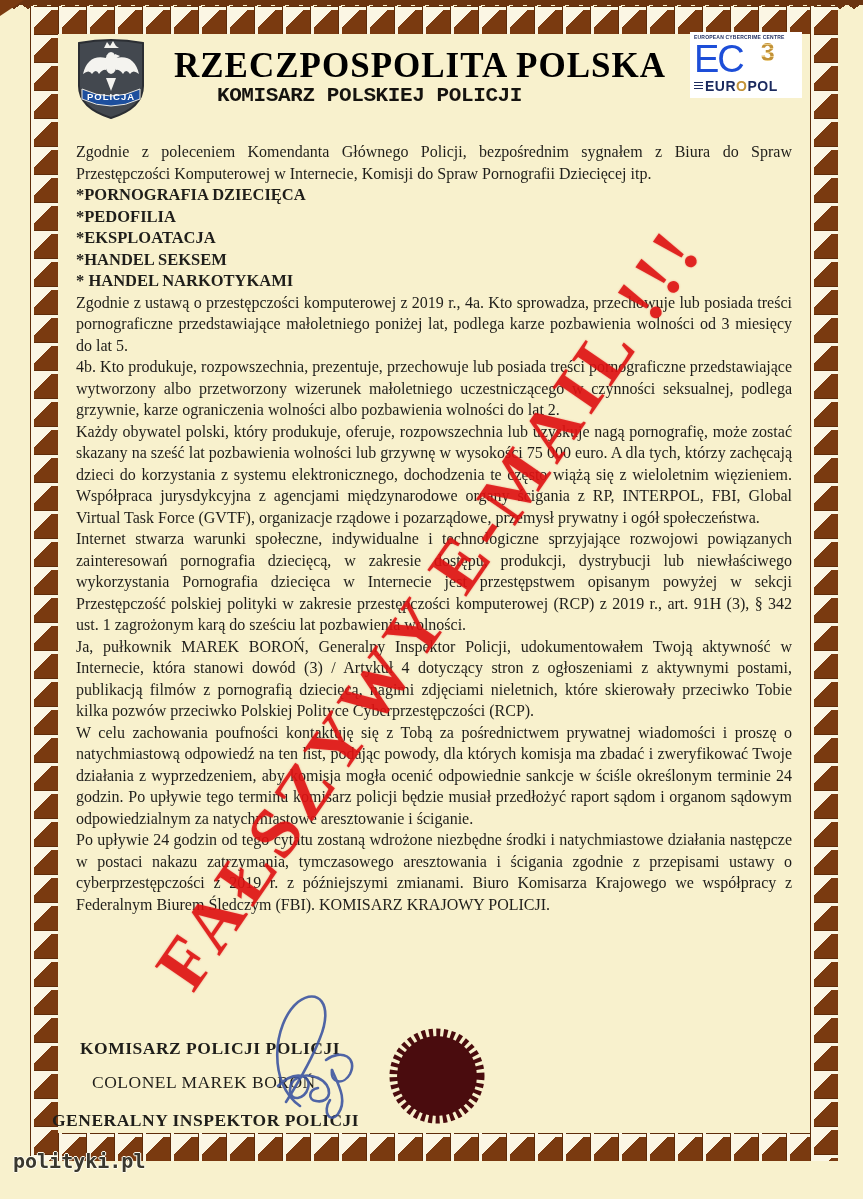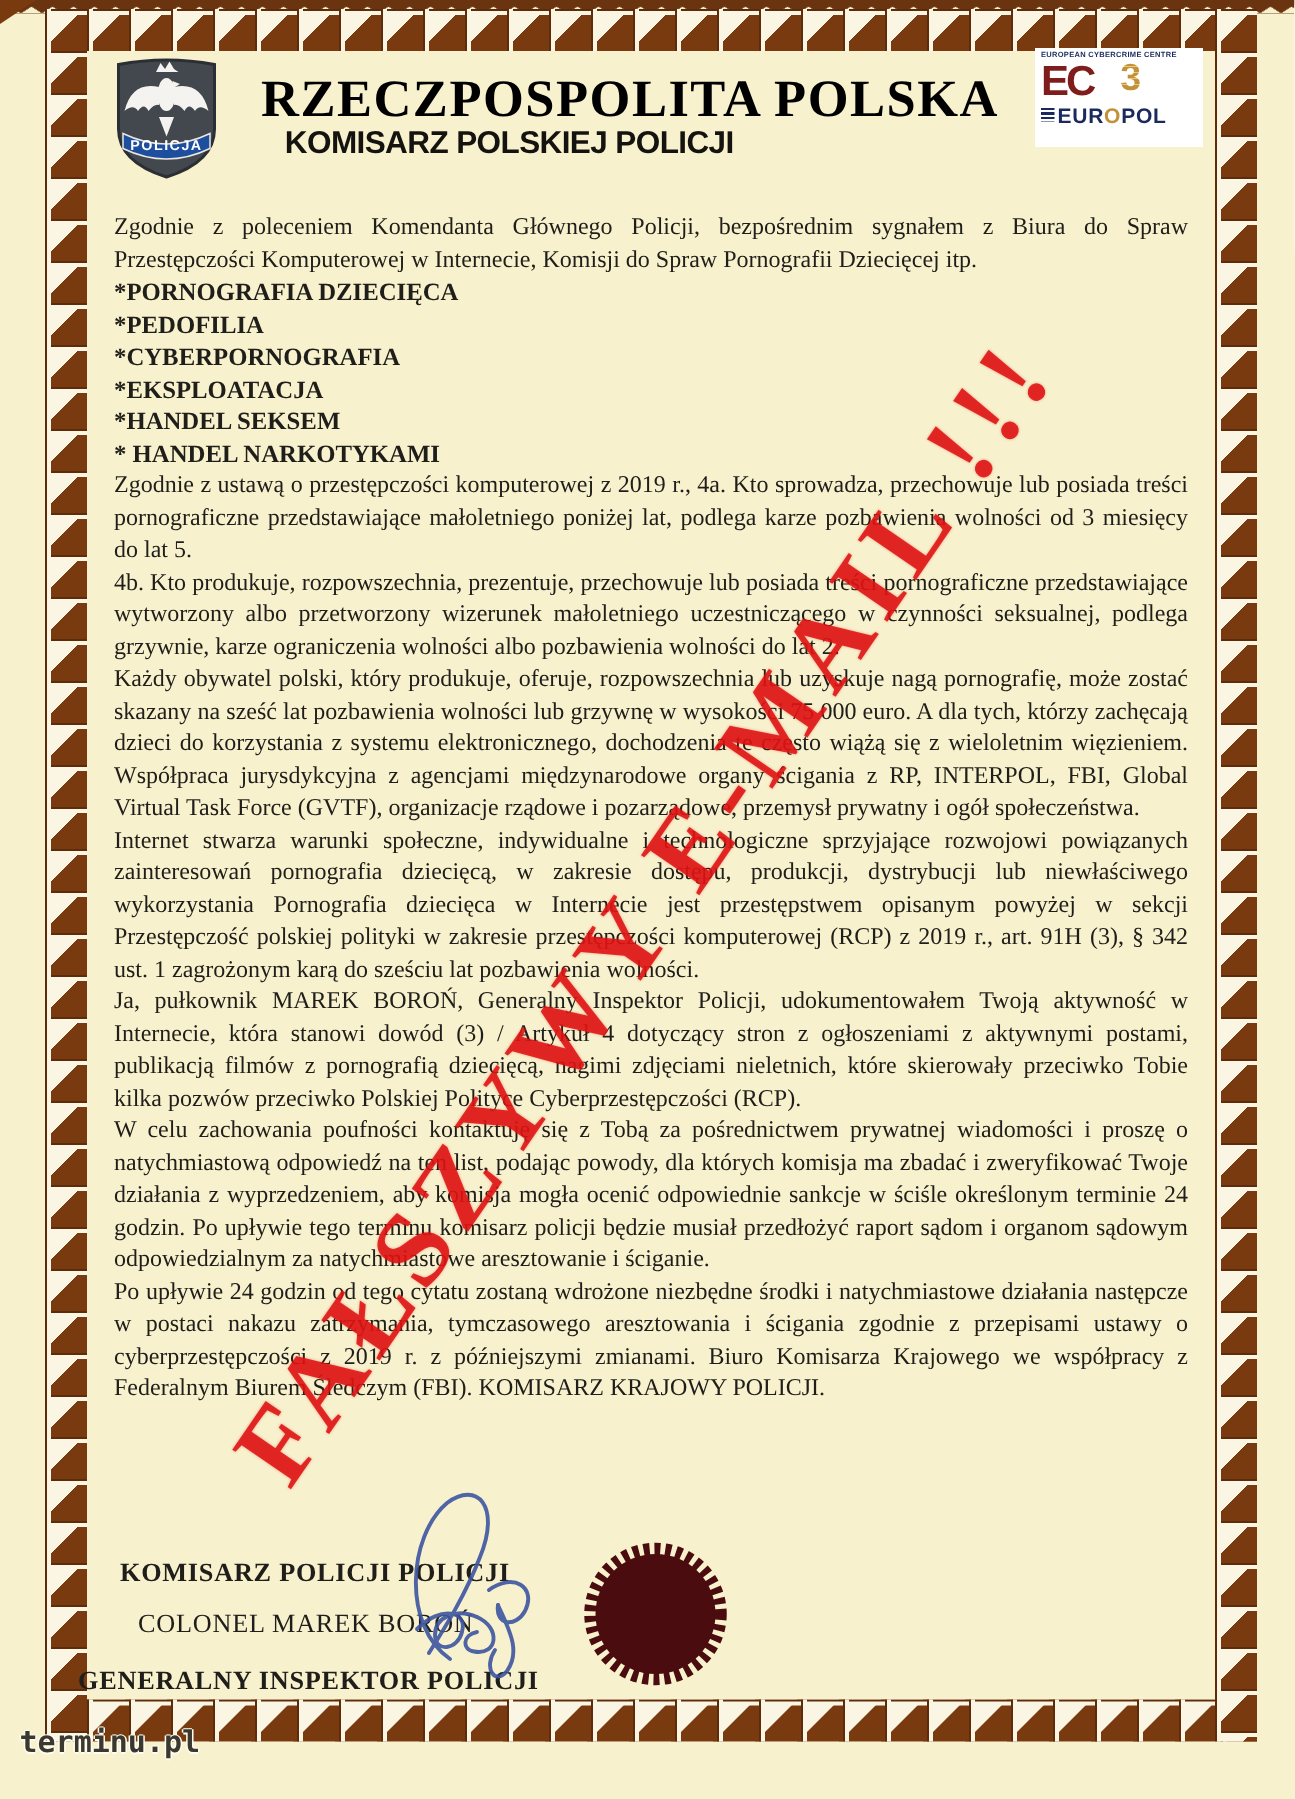--- a/index.html
+++ b/index.html
@@ -38,33 +38,33 @@
   }
   
   .badge{position:absolute;left:74px;top:36px;width:74px;height:84px;}
   .doc-title{
     position:absolute;left:30px;top:46px;width:780px;
     text-align:center;
     font-family:"Liberation Serif", serif;font-weight:bold;
     font-size:35px;letter-spacing:1px;color:#000000;white-space:nowrap;
   }
   .doc-subtitle{
-    position:absolute;left:14px;top:84px;width:651px;
+    position:absolute;left:44px;top:84px;width:651px;
     text-align:center;
-    font-family:Liberation Sans, sans-serif;font-weight:bold;
+    font-family:Liberation Mono, monospace;font-weight:bold;
     font-size:21px;letter-spacing:-0.4px;color:#15130f;white-space:nowrap;
   }
   .ec3box{
     position:absolute;left:690px;top:32px;width:112px;height:66px;
     background:#ffffff;padding:3px 4px 2px 4px;box-sizing:border-box;
     font-family:"Liberation Sans", sans-serif;line-height:1;
   }
   .ec3-small{font-size:5px;letter-spacing:.2px;color:#1b2a5e;font-weight:bold;white-space:nowrap;}
   .ec3-mainrow{display:flex;align-items:flex-start;margin-top:1px;}
-  .ec3-ec{font-size:28px;font-weight:bold;color:#7f1d1d;letter-spacing:-2px;line-height:.95;}
+  .ec3-ec{font-size:38px;font-weight:normal;color:#1d4ed8;letter-spacing:-2px;line-height:.95;}
   .ec3-sup{font-size:25px;font-weight:bold;color:#c29238;margin-left:18px;line-height:.9;
     background:repeating-linear-gradient(#c29238 0 3px,#e8c87c 3px 4px);
     -webkit-background-clip:text;background-clip:text;color:rgba(0,0,0,0);
     -webkit-text-fill-color:rgba(0,0,0,0);}
   .ec3-bottomrow{display:flex;align-items:center;margin-top:2px;}
   .ec3-flag{width:9px;height:9px;margin-right:2px;
     background:repeating-linear-gradient(#1b2a5e 0 1.5px,#ffffff 1.5px 3px);}
   .ec3-europol{font-size:14px;font-weight:bold;color:#1b2a5e;letter-spacing:.5px;}
   .ec3-europol .gold{color:#c29238;}
   
@@ -138,21 +138,20 @@
     <div class="ec3-bottomrow">
       <span class="ec3-flag"></span>
       <span class="ec3-europol"><span>EUR</span><span class="gold">O</span><span>POL</span></span>
     </div>
   </div>
 
   <div class="body-text">
     <p>Zgodnie z poleceniem Komendanta Głównego Policji, bezpośrednim sygnałem z Biura do Spraw Przestępczości Komputerowej w Internecie, Komisji do Spraw Pornografii Dziecięcej itp.</p>
     <div class="list-item">*PORNOGRAFIA DZIECIĘCA</div>
     <div class="list-item">*PEDOFILIA</div>
-    <div class="list-item">*CYBERPORNOGRAFIA</div>
     <div class="list-item">*EKSPLOATACJA</div>
     <div class="list-item">*HANDEL SEKSEM</div>
     <div class="list-item">* HANDEL NARKOTYKAMI</div>
     <p><span>Zgodnie z ustawą o przestępczości komputerowej z 2019 r., </span><span class="b">4a</span><span>. Kto sprowadza, przechowuje lub posiada treści pornograficzne przedstawiające małoletniego poniżej lat, podlega karze pozbawienia wolności od 3 miesięcy do lat 5.</span></p>
     <p><span class="b">4b.</span><span> Kto produkuje, rozpowszechnia, prezentuje, przechowuje lub posiada treści pornograficzne przedstawiające wytworzony albo przetworzony wizerunek małoletniego uczestniczącego w czynności seksualnej, podlega grzywnie, karze ograniczenia wolności albo pozbawienia wolności do lat 2.</span></p>
     <p>Każdy obywatel polski, który produkuje, oferuje, rozpowszechnia lub uzyskuje nagą pornografię, może zostać skazany na sześć lat pozbawienia wolności lub grzywnę w wysokości 75 000 euro. A dla tych, którzy zachęcają dzieci do korzystania z systemu elektronicznego, dochodzenia te często wiążą się z wieloletnim więzieniem. Współpraca jurysdykcyjna z agencjami międzynarodowe organy ścigania z RP, INTERPOL, FBI, Global Virtual Task Force (GVTF), organizacje rządowe i pozarządowe, przemysł prywatny i ogół społeczeństwa.</p>
     <p>Internet stwarza warunki społeczne, indywidualne i technologiczne sprzyjające rozwojowi powiązanych zainteresowań pornografia dziecięcą, w zakresie dostępu, produkcji, dystrybucji lub niewłaściwego wykorzystania Pornografia dziecięca w Internecie jest przestępstwem opisanym powyżej w sekcji Przestępczość polskiej polityki w zakresie przestępczości komputerowej (RCP) z 2019 r., art. 91H (3), § 342 ust. 1 zagrożonym karą do sześciu lat pozbawienia wolności.</p>
     <p>Ja, pułkownik MAREK BOROŃ, Generalny Inspektor Policji, udokumentowałem Twoją aktywność w Internecie, która stanowi dowód (3) / Artykuł 4 dotyczący stron z ogłoszeniami z aktywnymi postami, publikacją filmów z pornografią dziecięcą, nagimi zdjęciami nieletnich, które skierowały przeciwko Tobie kilka pozwów przeciwko Polskiej Polityce Cyberprzestępczości (RCP).</p>
     <p>W celu zachowania poufności kontaktuję się z Tobą za pośrednictwem prywatnej wiadomości i proszę o natychmiastową odpowiedź na ten list, podając powody, dla których komisja ma zbadać i zweryfikować Twoje działania z wyprzedzeniem, aby komisja mogła ocenić odpowiednie sankcje w ściśle określonym terminie 24 godzin. Po upływie tego terminu komisarz policji będzie musiał przedłożyć raport sądom i organom sądowym odpowiedzialnym za natychmiastowe aresztowanie i ściganie.</p>
     <p>Po upływie 24 godzin od tego cytatu zostaną wdrożone niezbędne środki i natychmiastowe działania następcze w postaci nakazu zatrzymania, tymczasowego aresztowania i ścigania zgodnie z przepisami ustawy o cyberprzestępczości z 2019 r. z późniejszymi zmianami. Biuro Komisarza Krajowego we współpracy z Federalnym Biurem Śledczym (FBI). KOMISARZ KRAJOWY POLICJI.</p>
@@ -176,15 +175,15 @@
 
   <div class="seal">
     <svg viewBox="0 0 96 96" width="96" height="96">
       <circle cx="48" cy="48" r="40" fill="#4a0c0e"></circle>
       <circle cx="48" cy="48" r="43" fill="none" stroke="#4a0c0e" stroke-width="9" stroke-dasharray="4 3.2"></circle>
     </svg>
   </div>
 
   <div class="watermark">FAŁSZYWY E-MAIL !!!</div>
 
-  <div class="site-footer">terminu.pl</div>
+  <div class="site-footer">polityki.pl</div>
 
 </div>
 
 </body></html>

